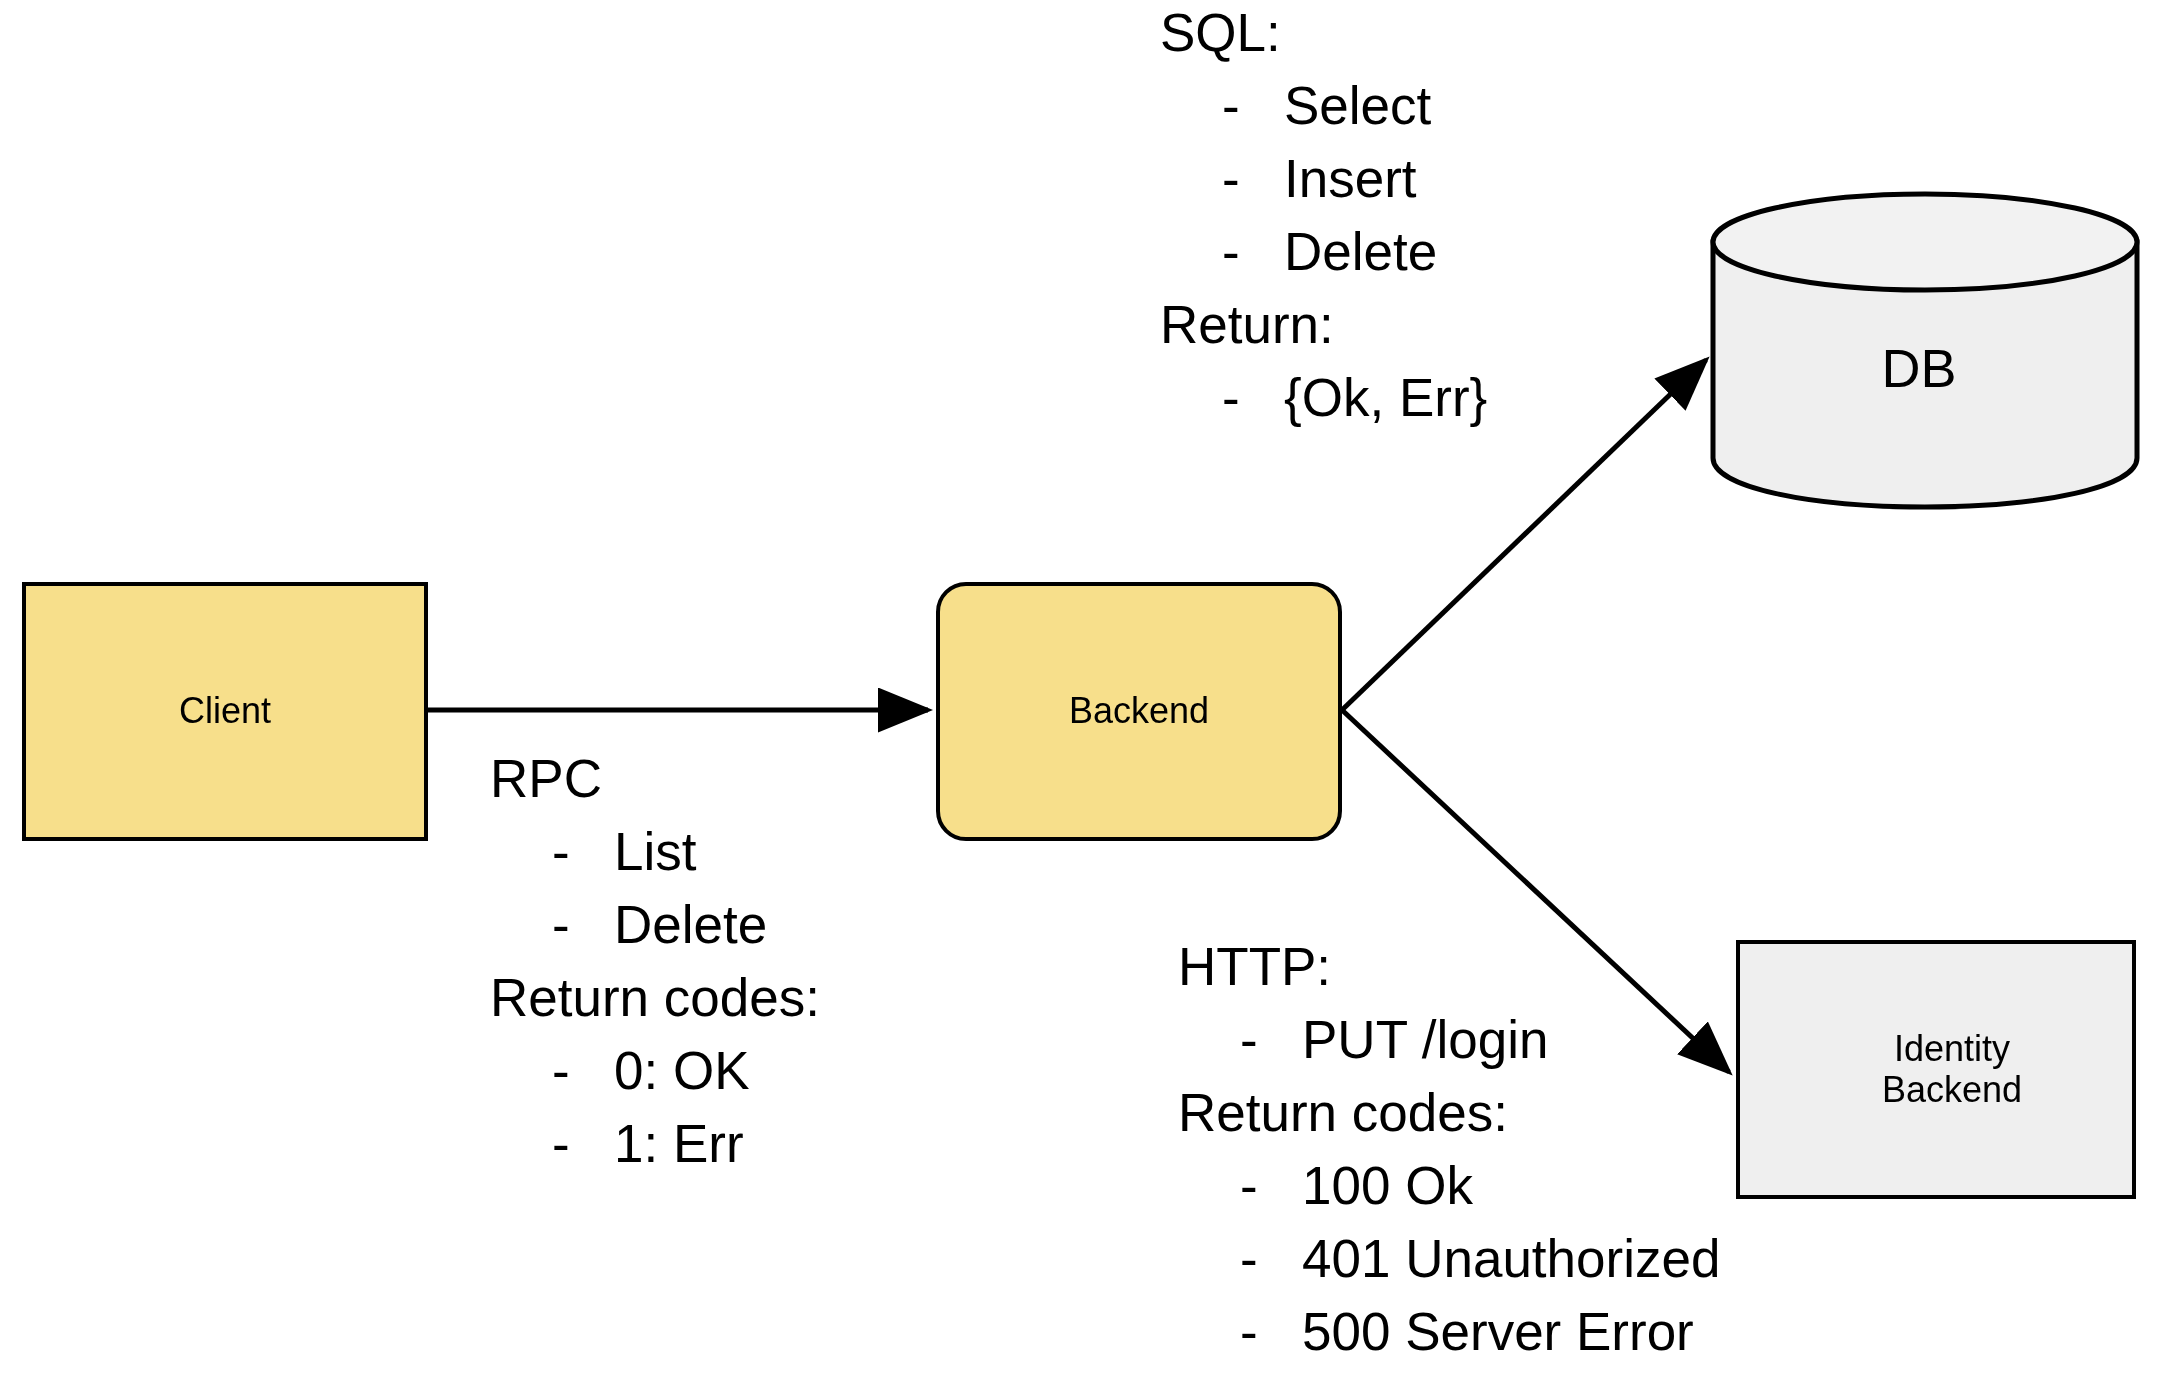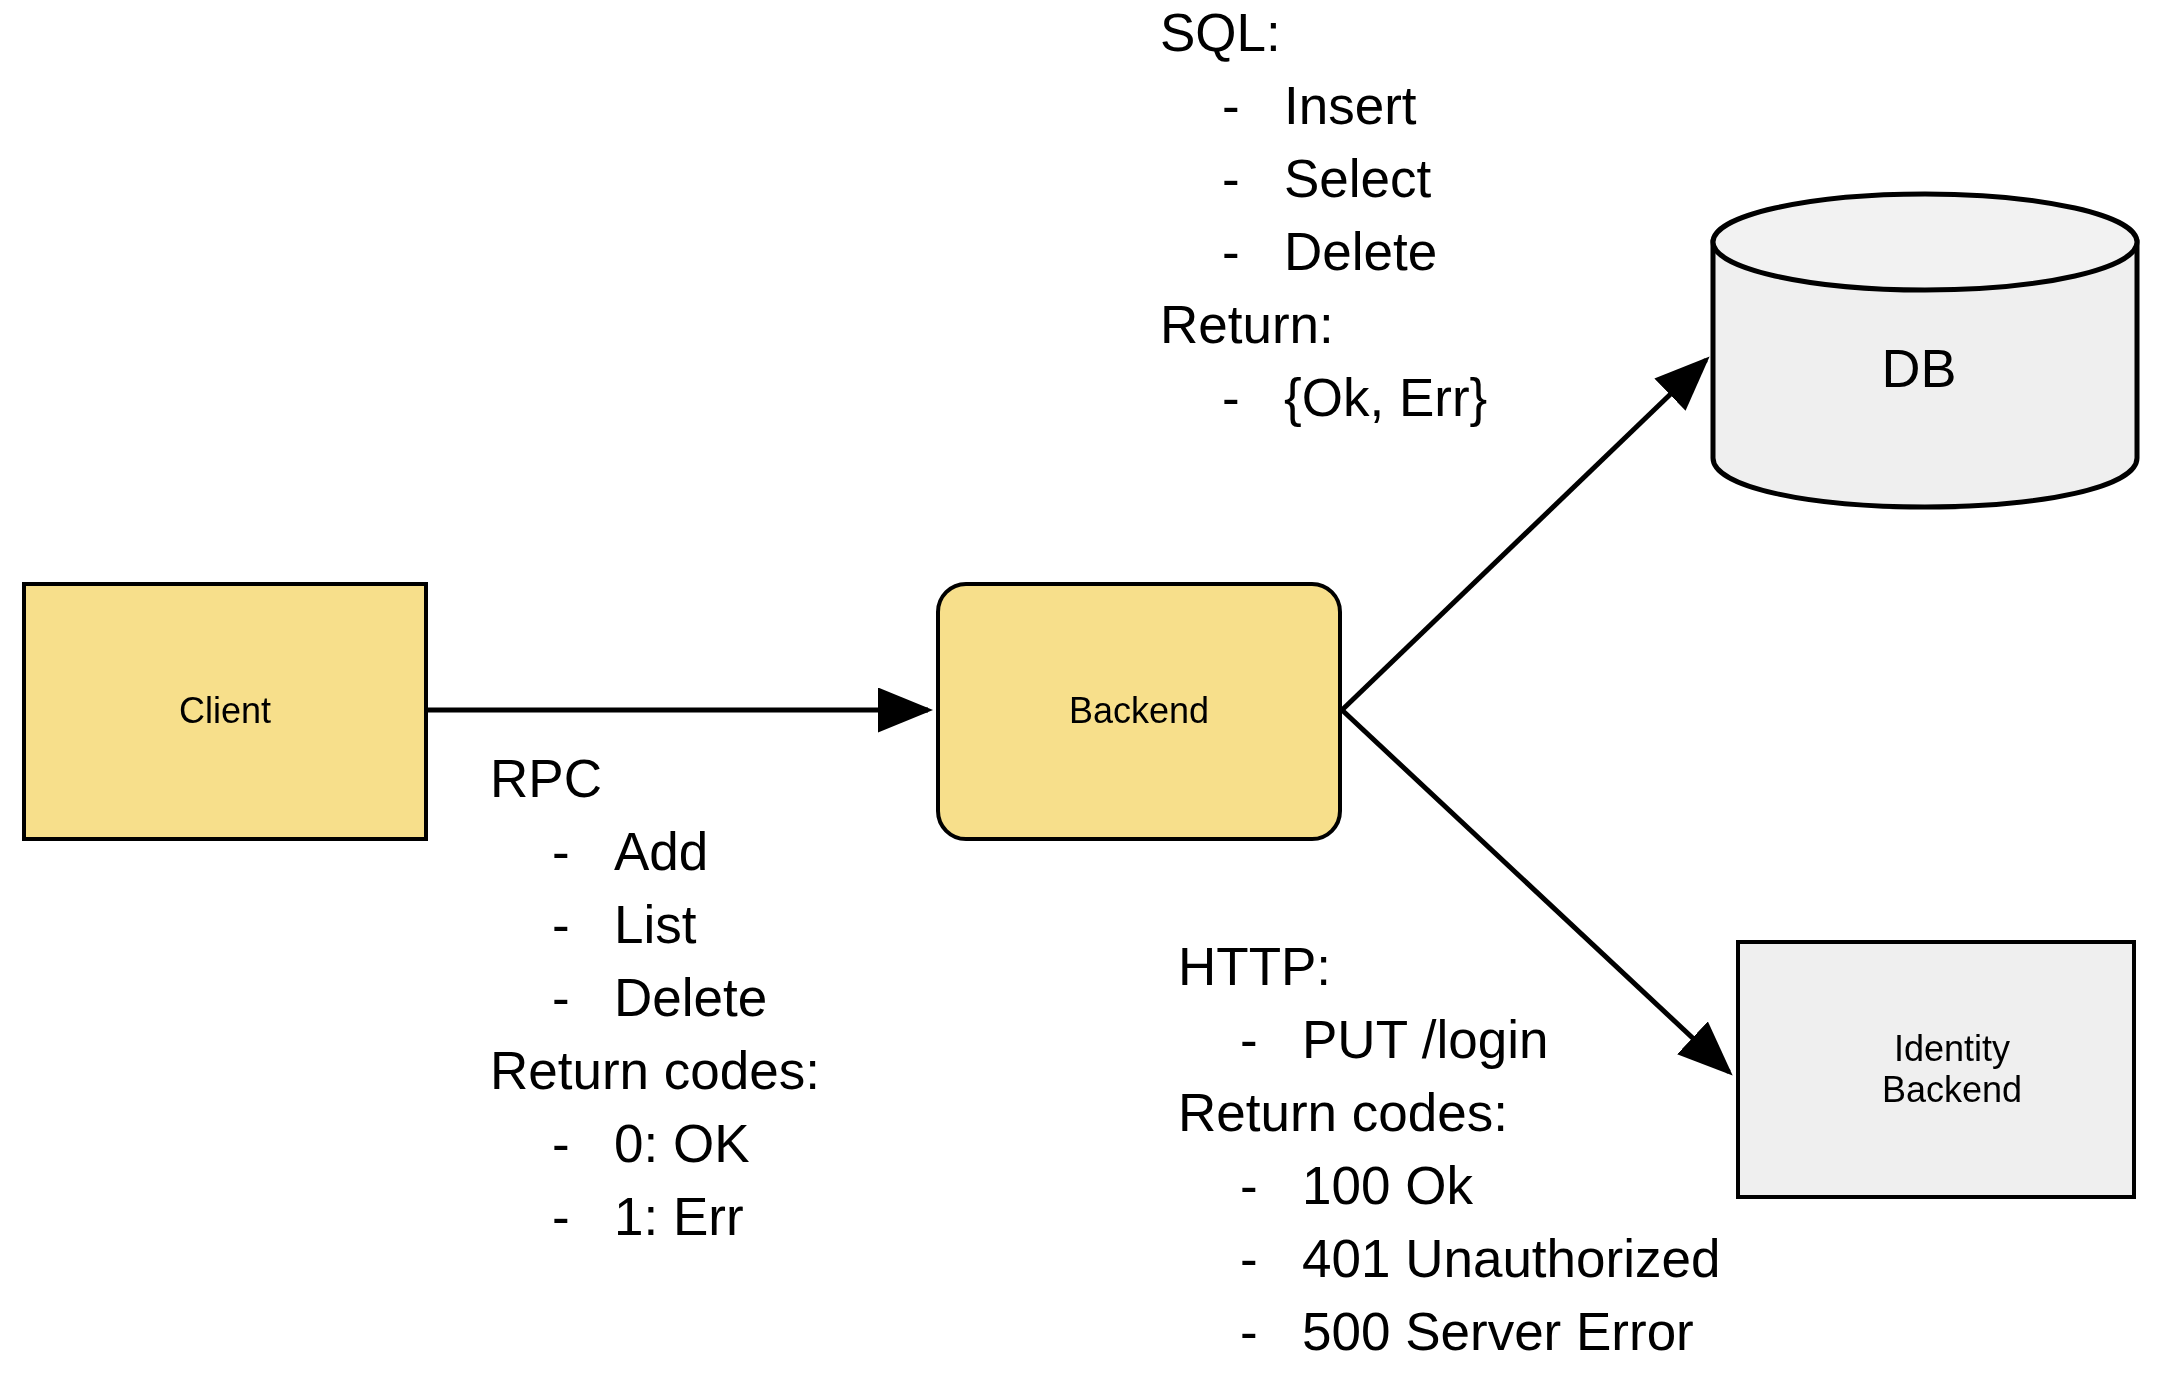--- a/index.html
+++ b/index.html
@@ -137,30 +137,29 @@
 
   <div id="idp-node" class="node-box node-grey">
     <span>
       <span>Identity</span><br>
       <span>Backend</span>
     </span>
   </div>
 
   <div id="sql-block" class="ann-block">
     <span class="ann-head">SQL:</span>
+    <span class="ann-item"><span class="dash">-</span><span class="itxt">Select</span></span>
     <span class="ann-item"><span class="dash">-</span><span class="itxt">Insert</span></span>
-    <span class="ann-item"><span class="dash">-</span><span class="itxt">Select</span></span>
     <span class="ann-item"><span class="dash">-</span><span class="itxt">Delete</span></span>
     <span class="ann-head">Return:</span>
     <span class="ann-item"><span class="dash">-</span><span class="itxt">{Ok, Err}</span></span>
   </div>
 
   <div id="rpc-block" class="ann-block">
     <span class="ann-head">RPC</span>
-    <span class="ann-item"><span class="dash">-</span><span class="itxt">Add</span></span>
     <span class="ann-item"><span class="dash">-</span><span class="itxt">List</span></span>
     <span class="ann-item"><span class="dash">-</span><span class="itxt">Delete</span></span>
     <span class="ann-head">Return codes:</span>
     <span class="ann-item"><span class="dash">-</span><span class="itxt">0: OK</span></span>
     <span class="ann-item"><span class="dash">-</span><span class="itxt">1: Err</span></span>
   </div>
 
   <div id="http-block" class="ann-block">
     <span class="ann-head">HTTP:</span>
     <span class="ann-item"><span class="dash">-</span><span class="itxt">PUT /login</span></span>

